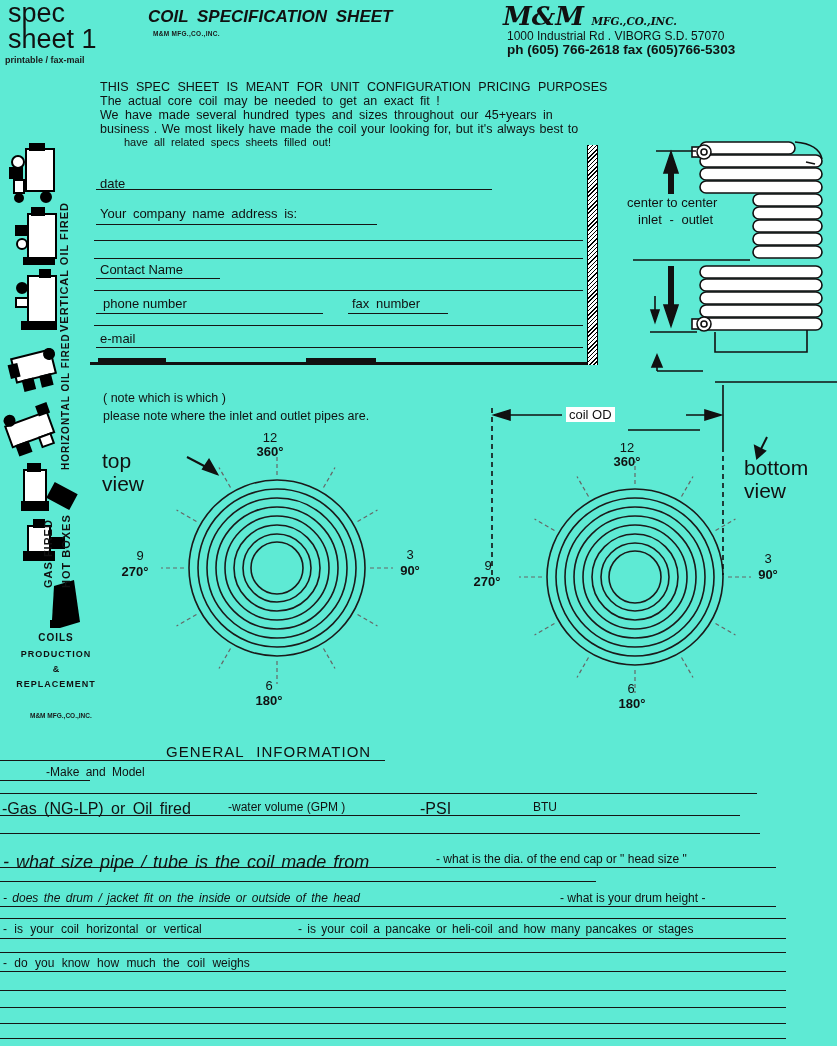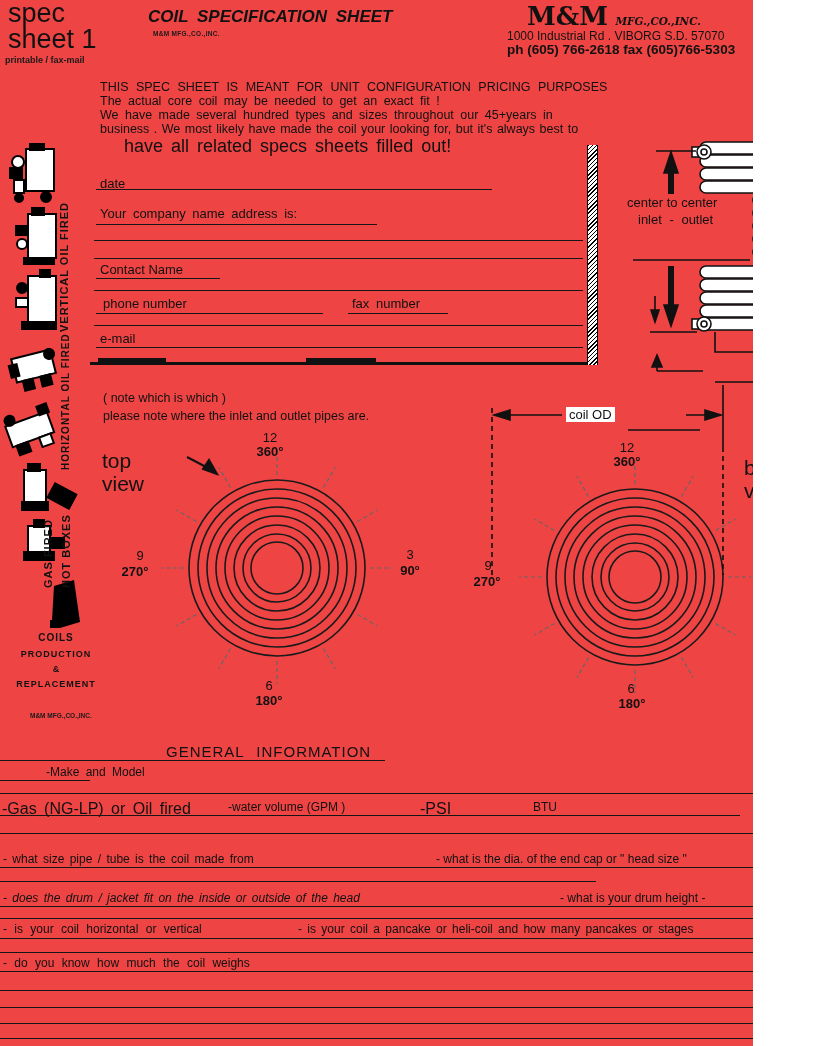--- a/index.html
+++ b/index.html
@@ -1,16 +1,16 @@
 <!DOCTYPE html>
 <html><head>
 <meta charset="utf-8">
 <style>
   html,body{margin:0;padding:0;background:#fff;}
-  .page{position:relative;width:753px;height:1046px;background:#ef4444;overflow:hidden;
+  .page{position:relative;width:837px;height:1046px;background:#5eead4;overflow:hidden;
         font-family:"Liberation Sans",sans-serif;color:#111;}
   .t{position:absolute;white-space:nowrap;}
   .ln{position:absolute;height:0;border-top:1.6px solid #151515;}
   .thick{position:absolute;background:#111;}
   .smudge{filter:blur(0.5px);color:#1a1a1a;font-weight:bold;}
   .vtxt{position:absolute;writing-mode:vertical-rl;transform:rotate(180deg);
         white-space:nowrap;font-weight:bold;letter-spacing:1px;}
   .ctr{text-align:center;}
   svg{position:absolute;overflow:visible;}
   .dim{font-size:13px;}
@@ -21,31 +21,31 @@
 <div class="page">
 
   <div class="t" style="left:8px;top:0px;font-size:27px;line-height:26px;">spec</div>
   <div class="t" style="left:8px;top:26px;font-size:27px;line-height:26px;">sheet 1</div>
   <div class="t smudge" style="left:5px;top:55px;font-size:9px;">printable / fax-mail</div>
 
   <div class="t" style="left:148px;top:7px;font-size:17px;font-weight:bold;font-style:italic;word-spacing:4px;">COIL SPECIFICATION SHEET</div>
   <div class="t smudge" style="left:153px;top:30px;font-size:6.5px;letter-spacing:.3px;">M&amp;M MFG.,CO.,INC.</div>
 
   <div class="t" style="left:503px;top:1px;">
-    <span style="font-family:'DejaVu Serif',serif;font-size:26px;font-weight:bold;margin-left:24px;">M&amp;M</span>
+    <span style="font-family:'DejaVu Serif',serif;font-size:26px;font-weight:bold;font-style:italic;">M&amp;M</span>
     <span style="font-family:'DejaVu Serif',serif;font-size:10.5px;font-weight:bold;font-style:italic;margin-left:3px;">MFG.,CO.,INC.</span>
   </div>
   <div class="t" style="left:507px;top:29px;font-size:12px;">1000 Industrial Rd . VIBORG S.D. 57070</div>
   <div class="t" style="left:507px;top:42px;font-size:13.5px;font-weight:bold;">ph (605) 766-2618 fax (605)766-5303</div>
 
   <div class="t" style="left:100px;top:80px;font-size:12.5px;word-spacing:4px;">THIS SPEC SHEET IS MEANT FOR UNIT CONFIGURATION PRICING PURPOSES</div>
   <div class="t" style="left:100px;top:94px;font-size:12.5px;word-spacing:3px;">The actual core coil may be needed to get an exact fit !</div>
   <div class="t" style="left:100px;top:108px;font-size:12.5px;word-spacing:3px;">We have made several hundred types and sizes throughout our 45+years in</div>
   <div class="t" style="left:100px;top:122px;font-size:12.5px;word-spacing:1px;">business . We most likely have made the coil your looking for, but it's always best to</div>
-  <div class="t" style="left:100px;top:136px;font-size:18px;word-spacing:3px;padding-left:24px;">have all related specs sheets filled out!</div>
+  <div class="t" style="left:100px;top:136px;font-size:11px;word-spacing:3px;padding-left:24px;">have all related specs sheets filled out!</div>
 
   <div class="t" style="left:100px;top:176px;font-size:13px;">date</div>
   <div class="ln" style="left:96px;top:189px;width:396px;"></div>
 
   <div class="t" style="left:100px;top:206px;font-size:13px;word-spacing:3px;">Your company name address is:</div>
   <div class="ln" style="left:96px;top:224px;width:281px;"></div>
   <div class="ln" style="left:94px;top:240px;width:489px;"></div>
   <div class="ln" style="left:94px;top:258px;width:489px;"></div>
 
   <div class="t" style="left:100px;top:262px;font-size:13px;">Contact Name</div>
@@ -296,21 +296,21 @@
   <div class="ln" style="left:0px;top:780px;width:90px;"></div>
   <div class="ln" style="left:0px;top:793px;width:757px;"></div>
 
   <div class="t" style="left:2px;top:800px;font-size:16px;word-spacing:3px;">-Gas (NG-LP) or Oil fired</div>
   <div class="t" style="left:228px;top:800px;font-size:12px;">-water volume (GPM )</div>
   <div class="t" style="left:420px;top:800px;font-size:16px;">-PSI</div>
   <div class="t" style="left:533px;top:800px;font-size:12px;">BTU</div>
   <div class="ln" style="left:0px;top:815px;width:740px;"></div>
   <div class="ln" style="left:0px;top:833px;width:760px;"></div>
 
-  <div class="t" style="left:3px;top:852px;font-size:12px;word-spacing:2px;">- what size pipe / tube is the coil made from</div>
+  <div class="t" style="left:3px;top:852px;font-size:18px;word-spacing:2px;font-style:italic;">- what size pipe / tube is the coil made from</div>
   <div class="t" style="left:436px;top:852px;font-size:12px;">- what is the dia. of the end cap or " head size "</div>
   <div class="ln" style="left:0px;top:867px;width:776px;"></div>
   <div class="ln" style="left:0px;top:881px;width:596px;"></div>
 
   <div class="t" style="left:3px;top:891px;font-size:12px;word-spacing:2px;font-style:italic;">- does the drum / jacket fit on the inside or outside of the head</div>
   <div class="t" style="left:560px;top:891px;font-size:12px;">- what is your drum height -</div>
   <div class="ln" style="left:0px;top:906px;width:776px;"></div>
   <div class="ln" style="left:0px;top:918px;width:786px;"></div>
 
   <div class="t" style="left:3px;top:922px;font-size:12px;word-spacing:4px;">- is your coil horizontal or vertical</div>

